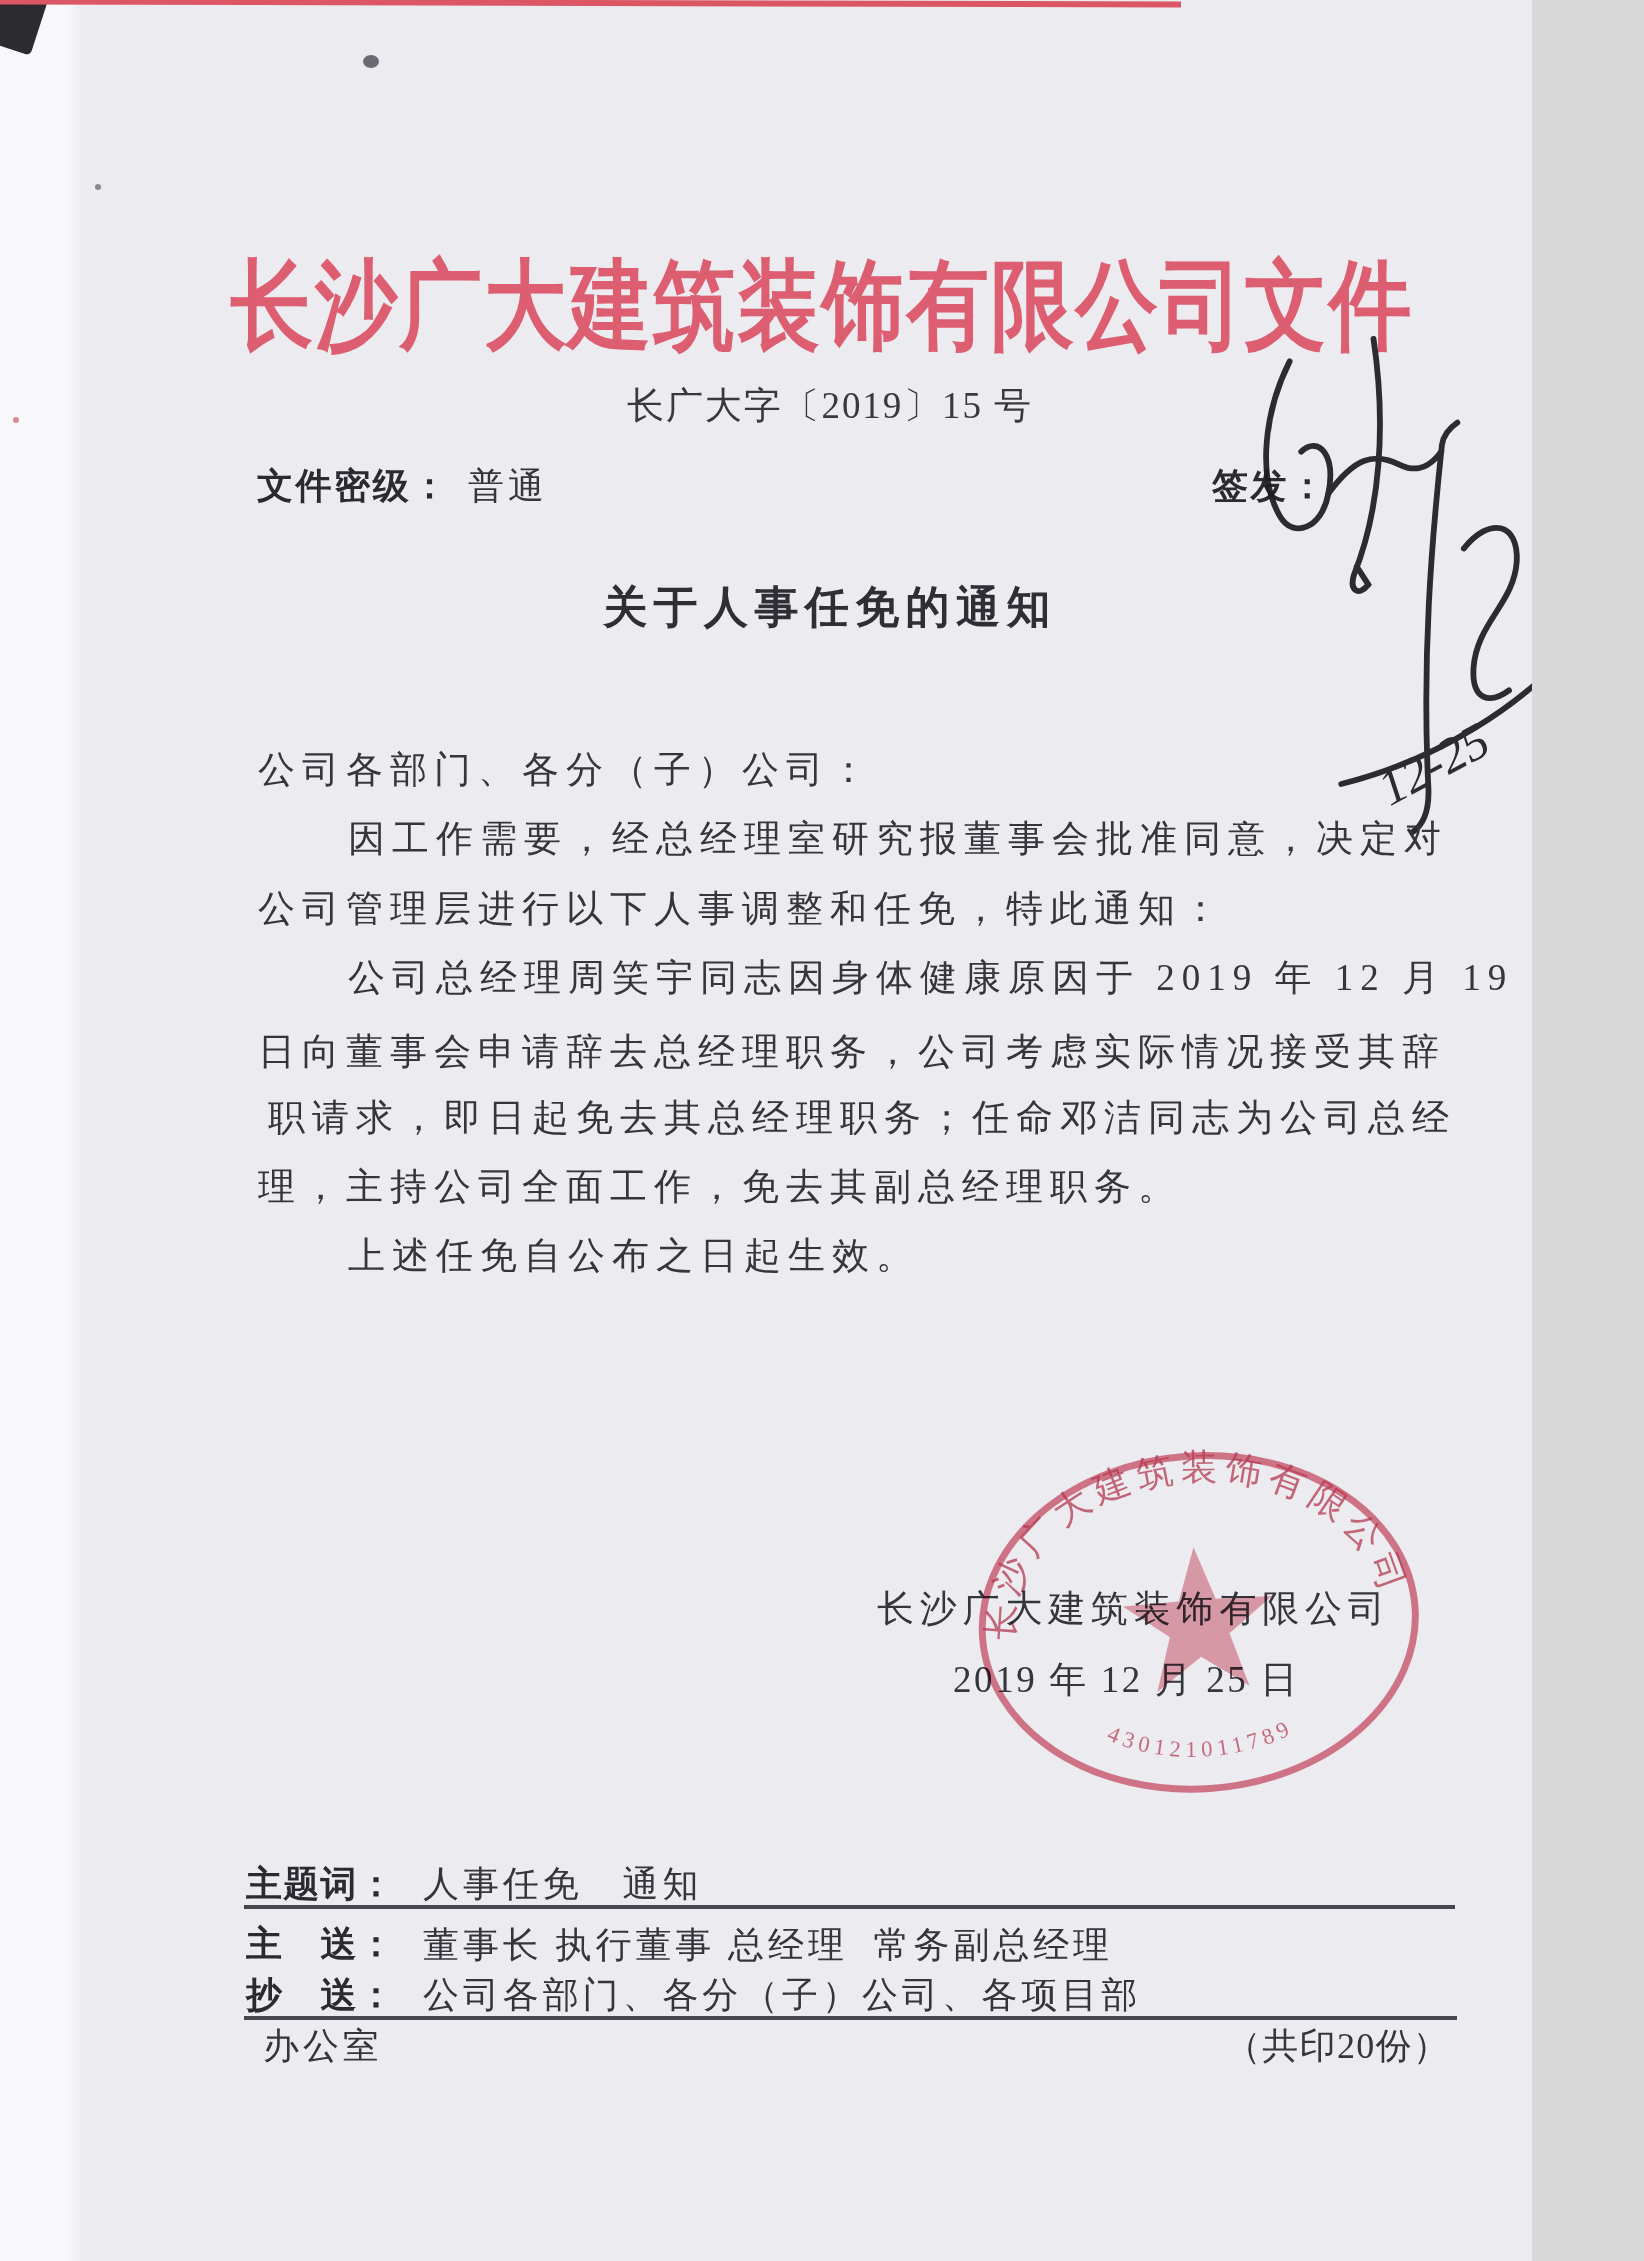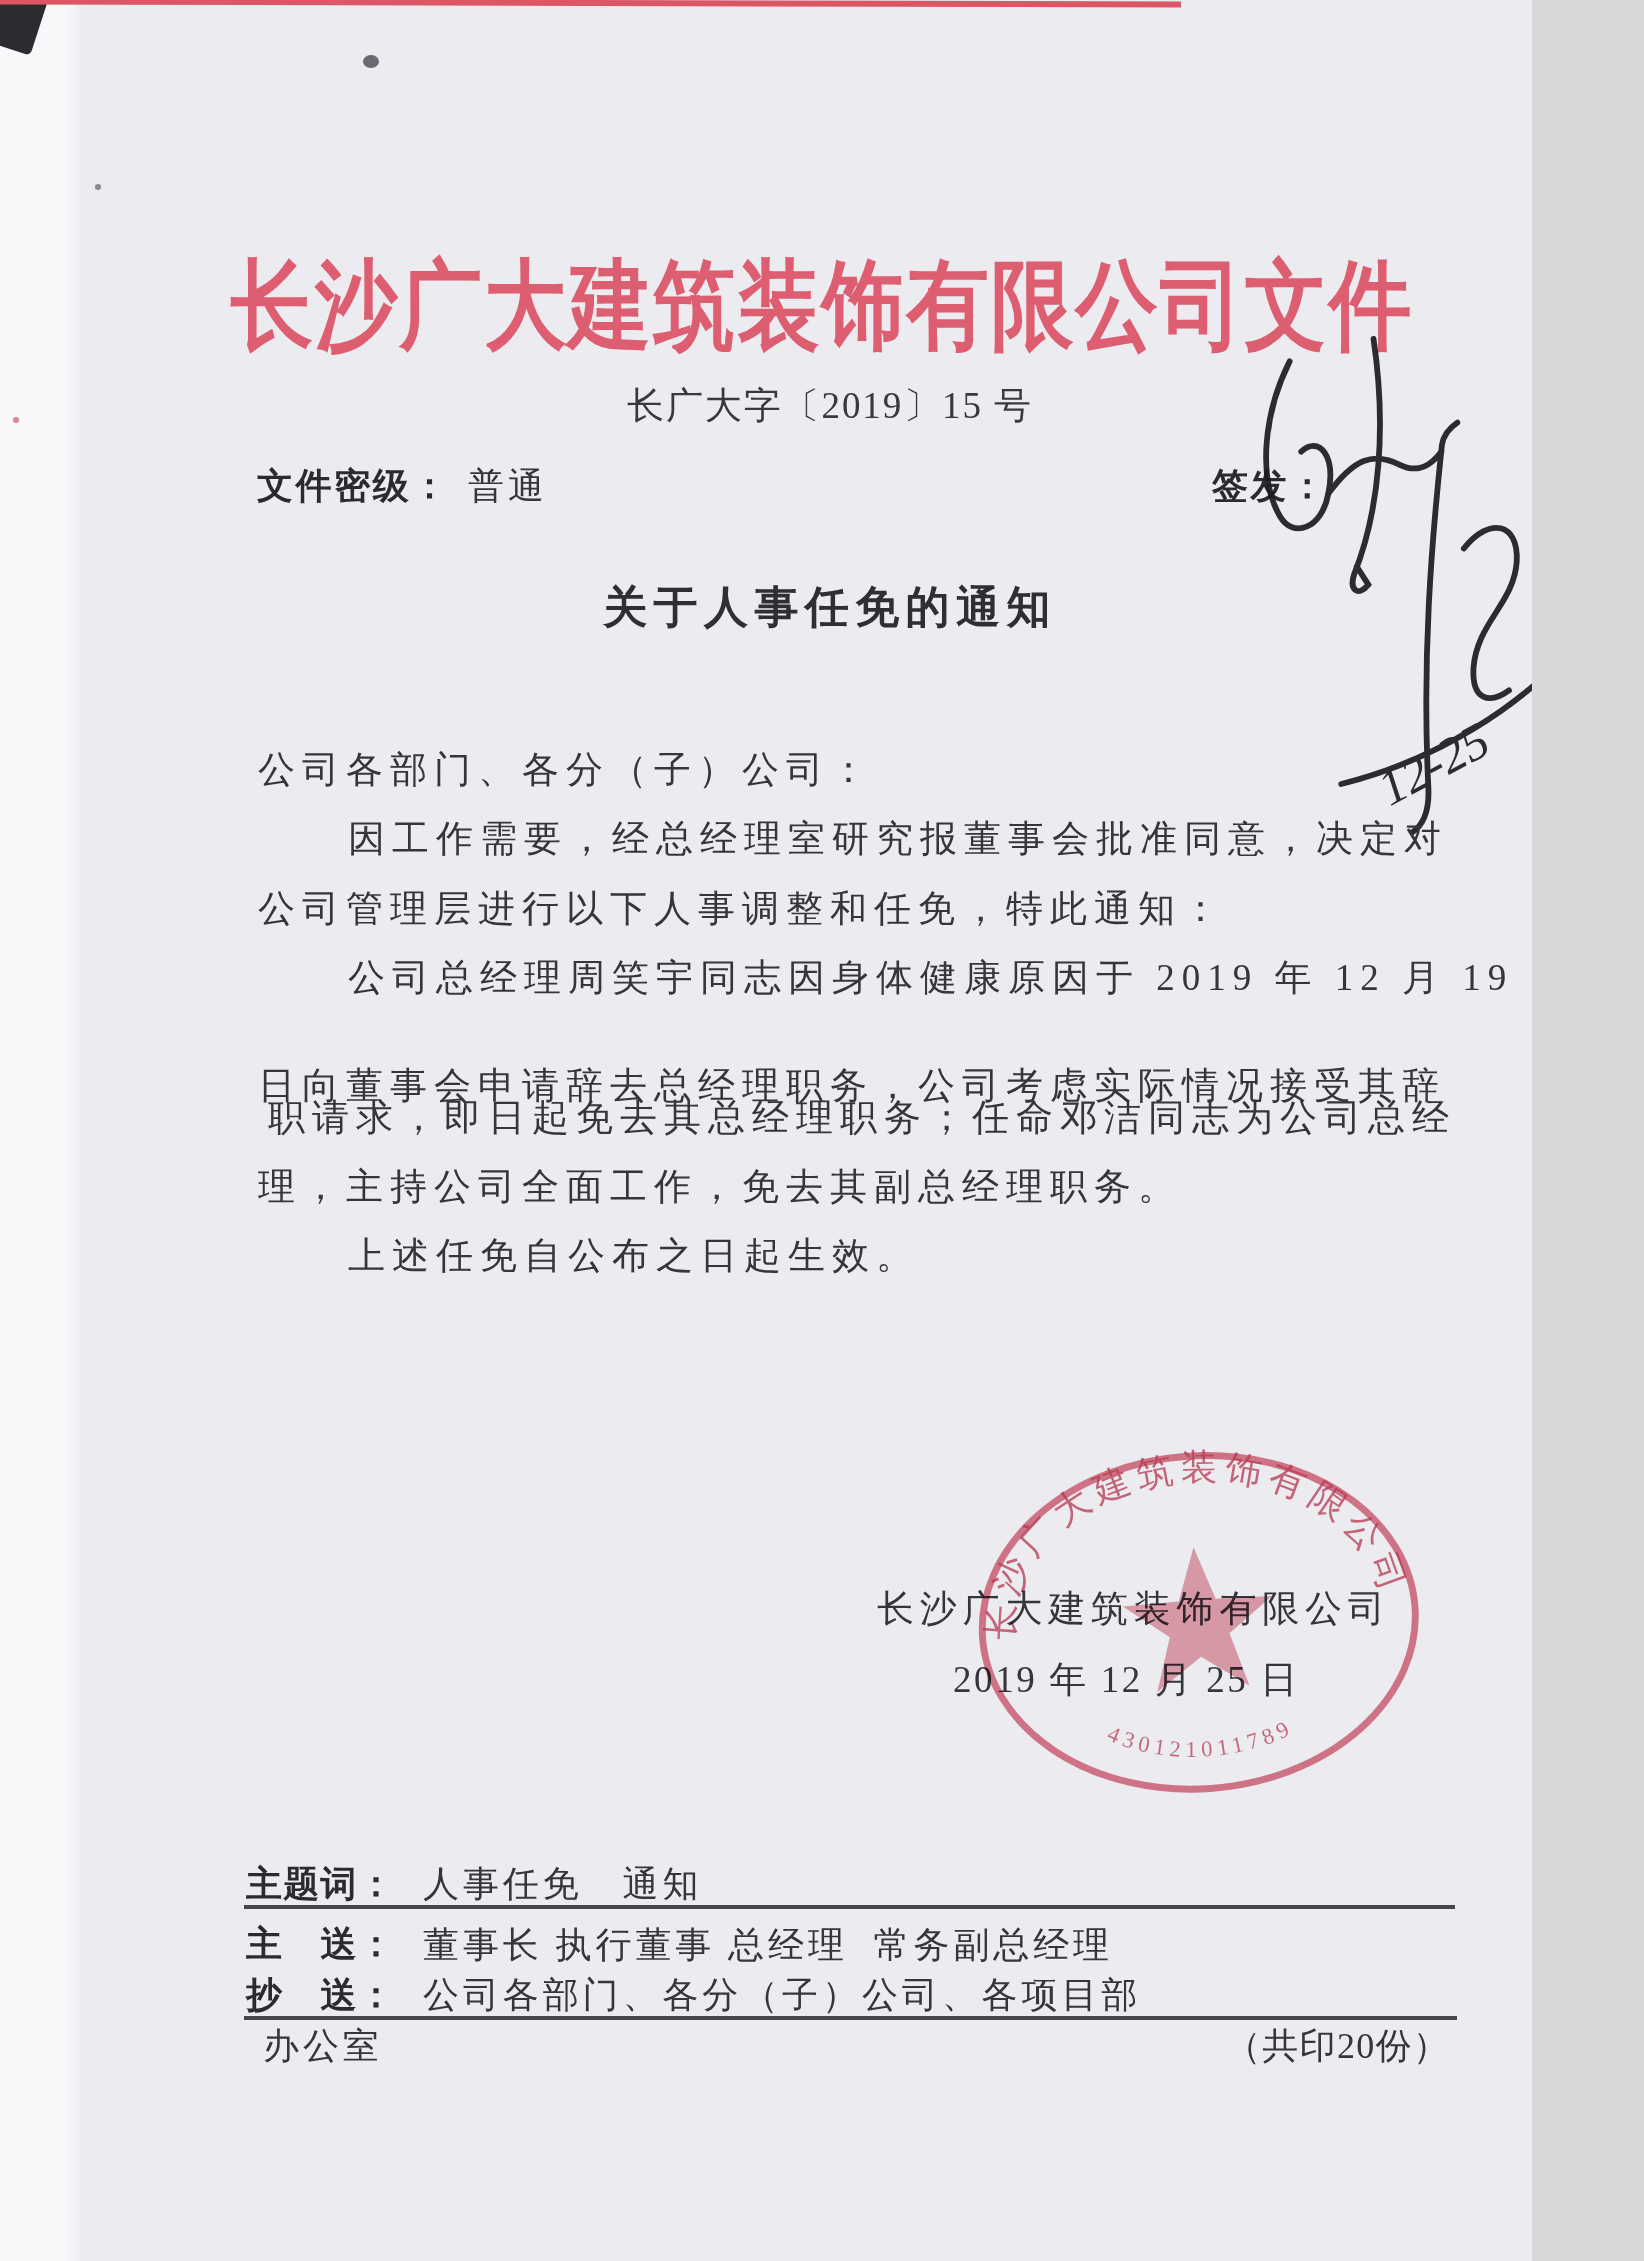--- a/index.html
+++ b/index.html
@@ -60,21 +60,21 @@
   </svg>
 
   <div class="redline"></div>
 
   <div class="abs bodyline" style="left:258px;top:751px;">公司各部门、各分（子）公司：</div>
 
   <div class="abs center doctitle serif">关于人事任免的通知</div>
   <div class="abs bodyline" style="left:348px;top:820px;">因工作需要，经总经理室研究报董事会批准同意，决定对</div>
   <div class="abs bodyline" style="left:258px;top:890px;">公司管理层进行以下人事调整和任免，特此通知：</div>
   <div class="abs bodyline" style="left:348px;top:959px;">公司总经理周笑宇同志因身体健康原因于 2019 年 12 月 19</div>
-  <div class="abs bodyline" style="left:258px;top:1069px;font-family:Liberation Mono, monospace;">日向董事会申请辞去总经理职务，公司考虑实际情况接受其辞</div>
+  <div class="abs bodyline" style="left:258px;top:1033px;">日向董事会申请辞去总经理职务，公司考虑实际情况接受其辞</div>
   <div class="abs bodyline" style="left:268px;top:1099px;">职请求，即日起免去其总经理职务；任命邓洁同志为公司总经</div>
   <div class="abs bodyline" style="left:258px;top:1168px;">理，主持公司全面工作，免去其副总经理职务。</div>
   <div class="abs bodyline" style="left:348px;top:1237px;">上述任免自公布之日起生效。</div>
 
   <div class="abs closing" style="left:877px;top:1590px;letter-spacing:5.8px;">长沙广大建筑装饰有限公司</div>
   <div class="abs closing" style="left:953px;top:1661px;letter-spacing:2.6px;">2019 年 12 月 25 日</div>
 
   <svg class="abs" style="left:957px;top:1437px;width:484px;height:377px;mix-blend-mode:multiply;transform:rotate(-4deg);" viewBox="0 0 760 600">
     <ellipse cx="380" cy="295" rx="345" ry="265" stroke="#d34b61" stroke-width="11" fill="none" opacity="0.72"></ellipse>
     <polygon points="380,175 409.4,259.5 498.9,261.4 427.6,315.5 453.5,401.1 380,350 306.5,401.1 332.4,315.5 261.1,261.4 350.6,259.5" fill="#d34b61" opacity="0.5"></polygon>

